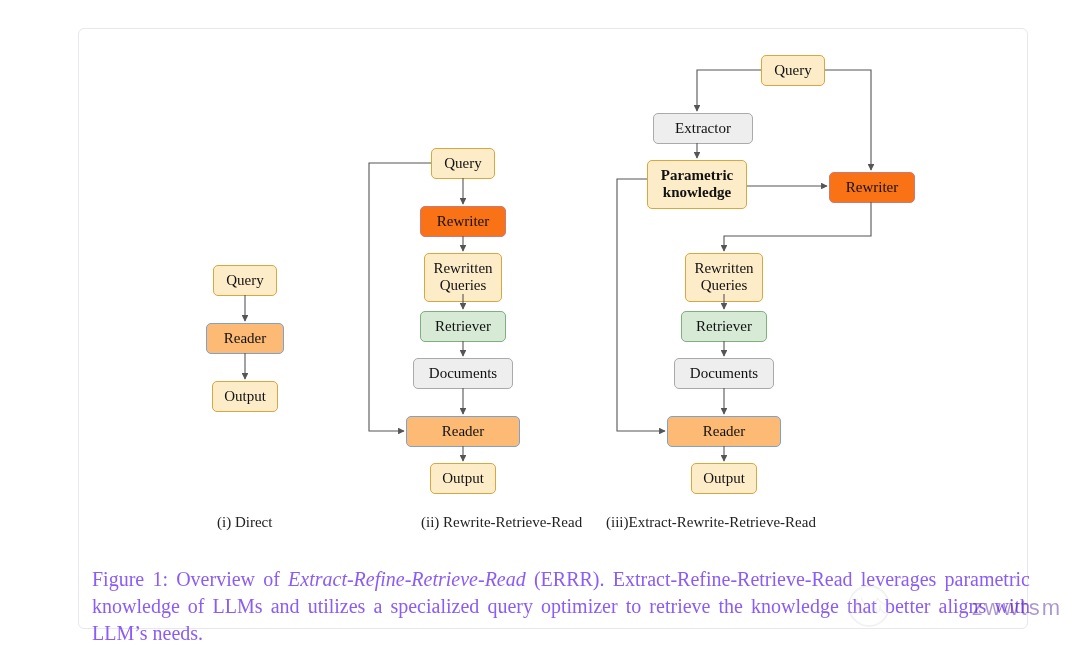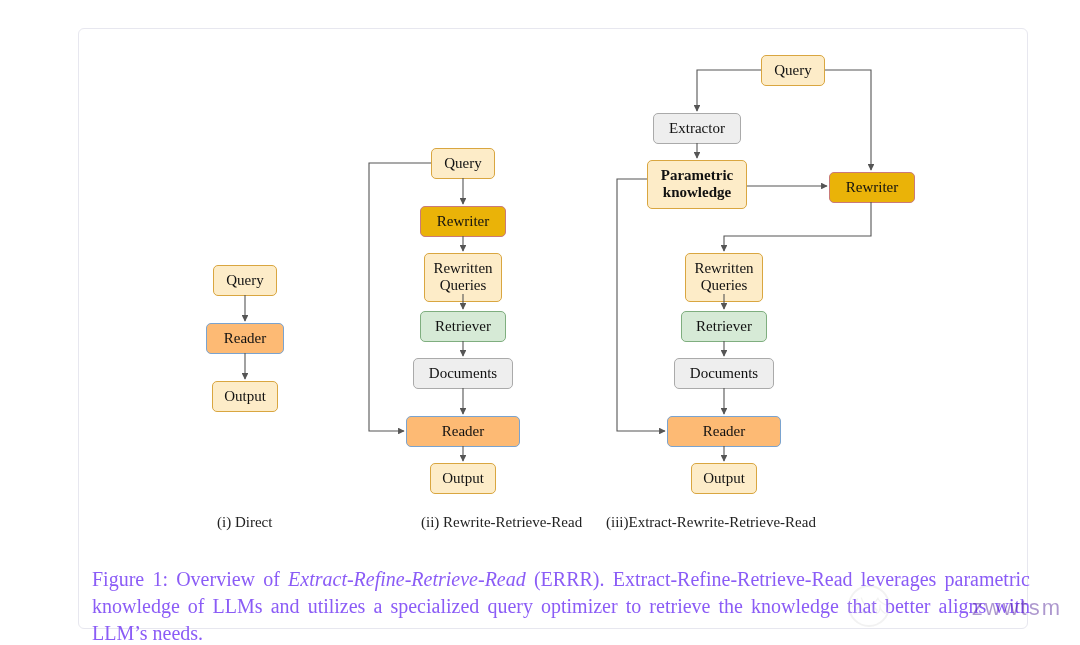--- a/index.html
+++ b/index.html
@@ -8,21 +8,21 @@
     position:absolute;
     border:1px solid;
     border-radius:5px;
     text-align:center;
     line-height:1.15;
     font-size:15px;
     padding:6px 8px;
     box-sizing:border-box;
   }
   .yellow{background:#fdecc8;border-color:#d9a640;}
-  .pink  {background:#eab308;border-color:#c97a7a;}
+  .pink  {background:#f97316;border-color:#c97a7a;}
   .green {background:#d6ead6;border-color:#7fae7f;text-align:center;}
   .gray  {background:#eeeeee;border-color:#aaaaaa;}
   .blue  {background:#fdba74;border-color:#7aa3cf;}
   .label{position:absolute;font-size:15px;color:#222;text-align:center;}
   .caption{
     position:absolute;
     left:92px;right:50px;top:566px;
     font-size:20px;color:#8b5cf6;line-height:1.35;
     text-align:justify;
   }
@@ -58,21 +58,21 @@
   <div class="box pink" style="left:420px;top:206px;width:86px;">Rewriter</div>
   <div class="box yellow" style="left:424px;top:253px;width:78px;white-space:pre-line;">Rewritten
 Queries</div>
   <div class="box green" style="left:420px;top:311px;width:86px;">Retriever</div>
   <div class="box gray" style="left:413px;top:358px;width:100px;">Documents</div>
   <div class="box blue" style="left:406px;top:416px;width:114px;">Reader</div>
   <div class="box yellow" style="left:430px;top:463px;width:66px;">Output</div>
   <div class="label" style="left:381px;top:514px;margin-left:40px;">(ii) Rewrite-Retrieve-Read</div>
 
   <div class="box yellow" style="left:761px;top:55px;width:64px;">Query</div>
-  <div class="box gray" style="left:653px;top:113px;width:88px;text-align:center;">Extractor</div>
+  <div class="box gray" style="left:653px;top:113px;width:100px;text-align:center;">Extractor</div>
   <div class="box yellow" style="left:647px;top:160px;width:100px;white-space:pre-line;font-weight:bold;">Parametric
 knowledge</div>
   <div class="box pink" style="left:829px;top:172px;width:86px;">Rewriter</div>
   <div class="box yellow" style="left:685px;top:253px;width:78px;white-space:pre-line;">Rewritten
 Queries</div>
   <div class="box green" style="left:681px;top:311px;width:86px;">Retriever</div>
   <div class="box gray" style="left:674px;top:358px;width:100px;">Documents</div>
   <div class="box blue" style="left:667px;top:416px;width:114px;">Reader</div>
   <div class="box yellow" style="left:691px;top:463px;width:66px;">Output</div>
   <div class="label" style="left:606px;top:514px;">(iii)Extract-Rewrite-Retrieve-Read</div>

